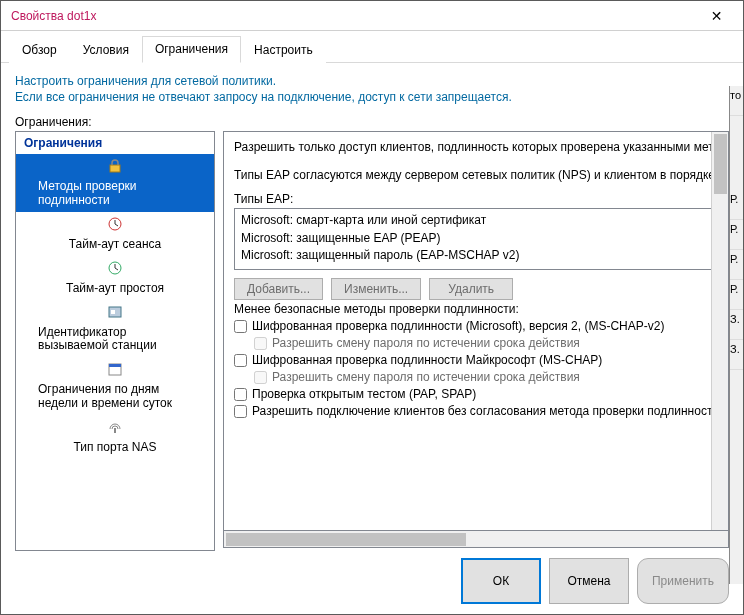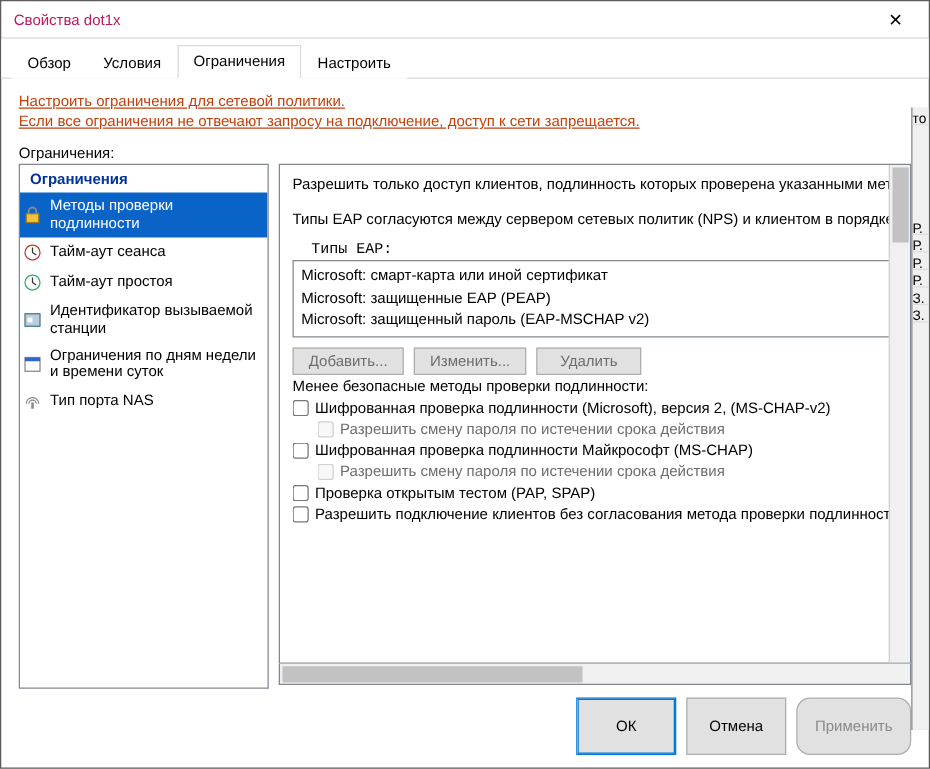--- a/index.html
+++ b/index.html
@@ -5,49 +5,49 @@
 * { box-sizing: border-box; font-family: "Segoe UI", Tahoma, sans-serif; font-size: 12px; }
 body { margin: 0; background: #e0e0e0; }
 .window { width: 744px; height: 615px; background: #fff; border: 1px solid #5a5a5a; position: relative; overflow: hidden; }
 .titlebar { height: 30px; display: flex; align-items: center; padding: 0 4px 0 10px; border-bottom: 1px solid #d0d0d0; }
 .titlebar .title { flex: 1; font-size: 12px; color: #be185d; }
 .titlebar .close { width: 45px; height: 28px; text-align: center; line-height: 28px; font-size: 14px; font-family: Arial; }
 .tabs { display: flex; padding: 4px 8px 0 8px; border-bottom: 1px solid #d9d9d9; background: #fff; align-items: flex-end; }
 .tab { padding: 5px 12px 6px; border: 1px solid transparent; border-bottom: none; cursor: default; color: #000; background: #fff; position: relative; top: 1px; }
 .tab.active { border-color: #d9d9d9; background: #fff; border-bottom: 1px solid #fff; }
 .content { padding: 10px 14px; }
-.desc { color: #c2410c; line-height: 1.35; margin-bottom: 10px; text-decoration: underline; }
+.desc { color: #0369a1; line-height: 1.35; margin-bottom: 10px; }
 .label { margin: 4px 0 2px; }
 .panes { display: flex; gap: 8px; }
 .left { width: 200px; border: 1px solid #828790; height: 420px; overflow: hidden; }
 .left-head { color: #003399; padding: 4px 8px; font-weight: bold; }
-.nav-item { display: flex; align-items: center; gap: 6px; padding: 4px 2px; cursor: default; }
+.nav-item { display: flex; align-items: center; gap: 6px; padding: 4px 22px; cursor: default; flex-direction: column; }
 .nav-item.active { background: #0a64c8; color: #fff; }
 .nav-icon { width: 16px; height: 16px; flex: 0 0 16px; }
 .nav-text { line-height: 1.15; }
 .right-wrap { flex: 1; min-width: 0; }
 .right { height: 400px; border: 1px solid #828790; padding: 8px 6px 8px 10px; position: relative; overflow: hidden; }
 .right-inner { width: 510px; }
 .vscroll { position: absolute; right: 0; top: 0; bottom: 0; width: 17px; background: #f0f0f0; border-left: 1px solid #d0d0d0; }
 .vthumb { position: absolute; left: 2px; top: 2px; width: 13px; height: 60px; background: #c2c2c2; }
 .hscroll { height: 17px; border: 1px solid #828790; border-top: none; background: #f0f0f0; position: relative; }
 .hthumb { position: absolute; left: 2px; top: 2px; height: 13px; width: 240px; background: #c2c2c2; }
-.group-label { margin: 10px 15px 2px; font-family: Liberation Mono, monospace; }
+.group-label { margin: 10px 0 2px; }
 .eap-list { border: 1px solid #828790; padding: 3px 6px; height: 62px; line-height: 1.45; overflow: hidden; }
 .btnrow { margin: 8px 0 2px; display: flex; gap: 8px; }
 .btn { min-width: 84px; padding: 3px 12px; border: 1px solid #adadad; background: #e1e1e1; color: #6d6d6d; text-align: center; cursor: default; }
 .chk { display: flex; align-items: flex-start; gap: 5px; margin: 3px 0; }
 .chk input { margin: 1px 0 0 0; }
 .chk.sub { margin-left: 20px; color: #6d6d6d; }
 .footer { position: absolute; bottom: 10px; right: 14px; display: flex; gap: 8px; }
 .fbtn { min-width: 80px; padding: 15px 14px; border: 1px solid #adadad; background: #e1e1e1; text-align: center; }
 .fbtn.default { border: 1px solid #0078d7; box-shadow: inset 0 0 0 1px #0078d7; }
 .fbtn.disabled { color: #8a8a8a; border-radius: 11px; }
 .right-strip { position: absolute; right: 0; top: 85px; bottom: 30px; width: 14px; border-left: 1px solid #888; background: #f0f0f0; }
-.strip-row { height: 14px; padding-left: 0; color: #000; border-bottom: 1px solid #ddd; line-height: 18px; font-size: 11px; overflow: hidden;}
+.strip-row { height: 30px; padding-left: 0; color: #000; border-bottom: 1px solid #ddd; line-height: 18px; font-size: 11px; overflow: hidden;}
 </style>
 </head>
 <body>
 
 <div class="window">
   <div class="titlebar">
     <div class="title">Свойства dot1x</div>
     <div class="close">✕</div>
   </div>
 

